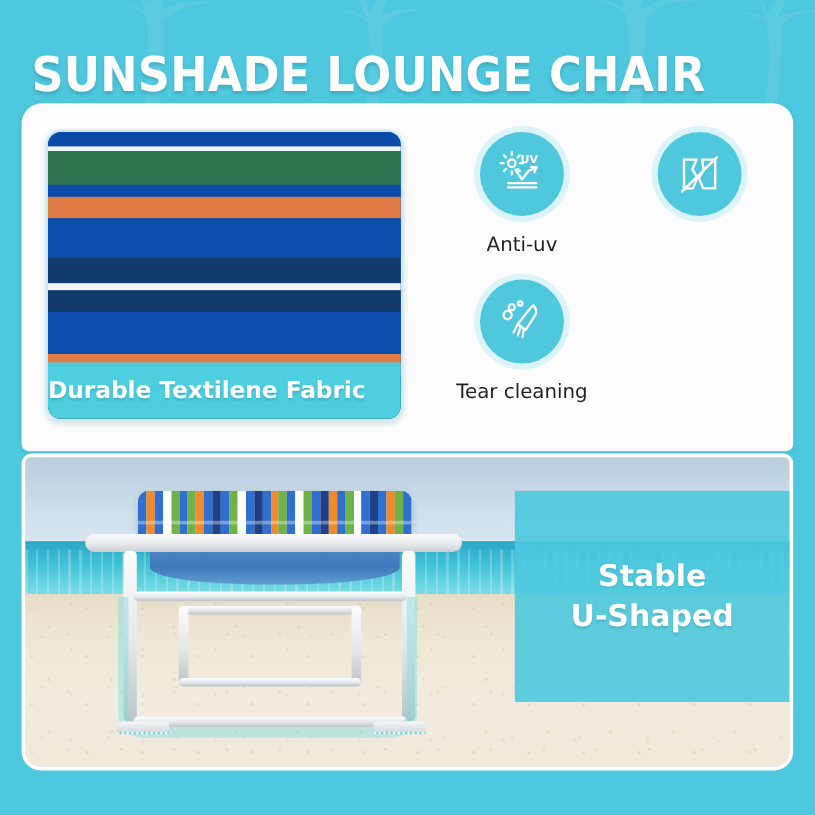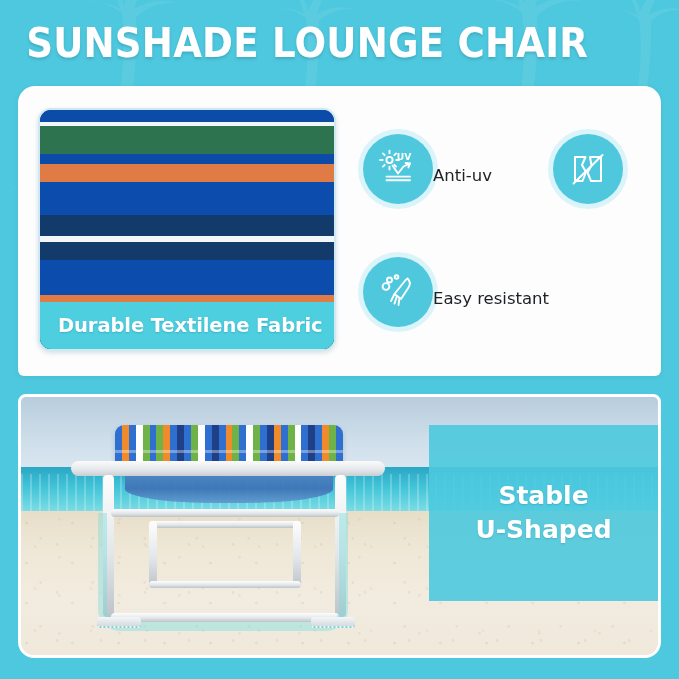--- a/index.html
+++ b/index.html
@@ -29,21 +29,21 @@
     pointer-events: none;
   }
 
   
   .header {
     position: absolute;
     left: 0; top: 0;
     width: 614px;
     height: 86px;
     display: flex;
-    align-items: center;
+    align-items: flex-end;
     justify-content: center;
   }
   .title {
     font-family: "DejaVu Sans", sans-serif;
     font-weight: bold;
     font-size: 40px;
     letter-spacing: .2px;
     color: #ffffff;
     white-space: nowrap;
     transform: scaleX(.93);
@@ -75,21 +75,20 @@
   .stripe  { width: 100%; }
 
   .swatch-label {
     position: absolute;
     left: 0; bottom: 0;
     width: 100%;
     height: 47px;
     background: #4ecfe0;
     display: flex;
     align-items: center;
-    padding-left: 18px;
   }
   .swatch-label span {
     font-family: "DejaVu Sans", sans-serif;
     font-weight: bold;
     font-size: 19.5px;
     color: #ffffff;
     letter-spacing: -.1px;
     text-shadow: 0 1px 2px rgba(20,110,130,.30);
   }
 
@@ -99,21 +98,21 @@
     left: 345px; top: 24px;
     width: 292px; height: 240px;
     display: grid;
     grid-template-columns: 1fr 1fr;
     grid-template-rows: 1fr 1fr;
     column-gap: 4px;
     row-gap: 6px;
   }
   .feature {
     display: flex;
-    flex-direction: row;
+    flex-direction: column;
     align-items: center;
     justify-content: flex-start;
   }
   .feat-circle {
     width: 70px; height: 70px;
     border-radius: 50%;
     background: #4fc8de;
     display: flex;
     align-items: center;
     justify-content: center;
@@ -124,21 +123,21 @@
     margin-top: 14px;
     font-family: "DejaVu Sans", sans-serif;
     font-size: 16.5px;
     color: #1d2024;
     white-space: nowrap;
   }
 
   
   .card-bottom {
     position: absolute;
-    left: 18px; top: 394px;
+    left: 18px; top: 378px;
     width: 643px; height: 264px;
     border-radius: 8px 8px 16px 16px;
     overflow: hidden;
     border: 3px solid #ffffff;
     background: #dfeaf3;
   }
   .photo { position: absolute; inset: 0; }
 
   
   .sky {
@@ -318,21 +317,21 @@
       <div class="feature">
         <div class="feat-circle">
           <svg width="42" height="42" viewBox="0 0 42 42" fill="none" stroke="#ffffff" stroke-width="1.9" stroke-linecap="round" stroke-linejoin="round">
             <circle cx="12.5" cy="9" r="2.5"></circle>
             <circle cx="19.5" cy="6" r="1.8"></circle>
             <circle cx="9" cy="15.5" r="3.4"></circle>
             <path d="M30.5 7.5 C33 10 33.5 13.5 31.5 16.5 L24 28 L17.5 23 L27 11 C28 9.6 29.4 8.3 30.5 7.5 Z"></path>
             <path d="M17.5 23 L14 30 M20 25 L17.5 32.5 M22.5 26.8 L21.5 34"></path>
           </svg>
         </div>
-        <div class="feat-label">Easy resistant</div>
+        <div class="feat-label">Tear cleaning</div>
       </div>
 
     </div>
   </div>
 
   <div class="card-bottom">
     <div class="photo">
       <div class="sky"></div>
       <div class="sea"></div>
       <div class="sea-sparkle"></div>

